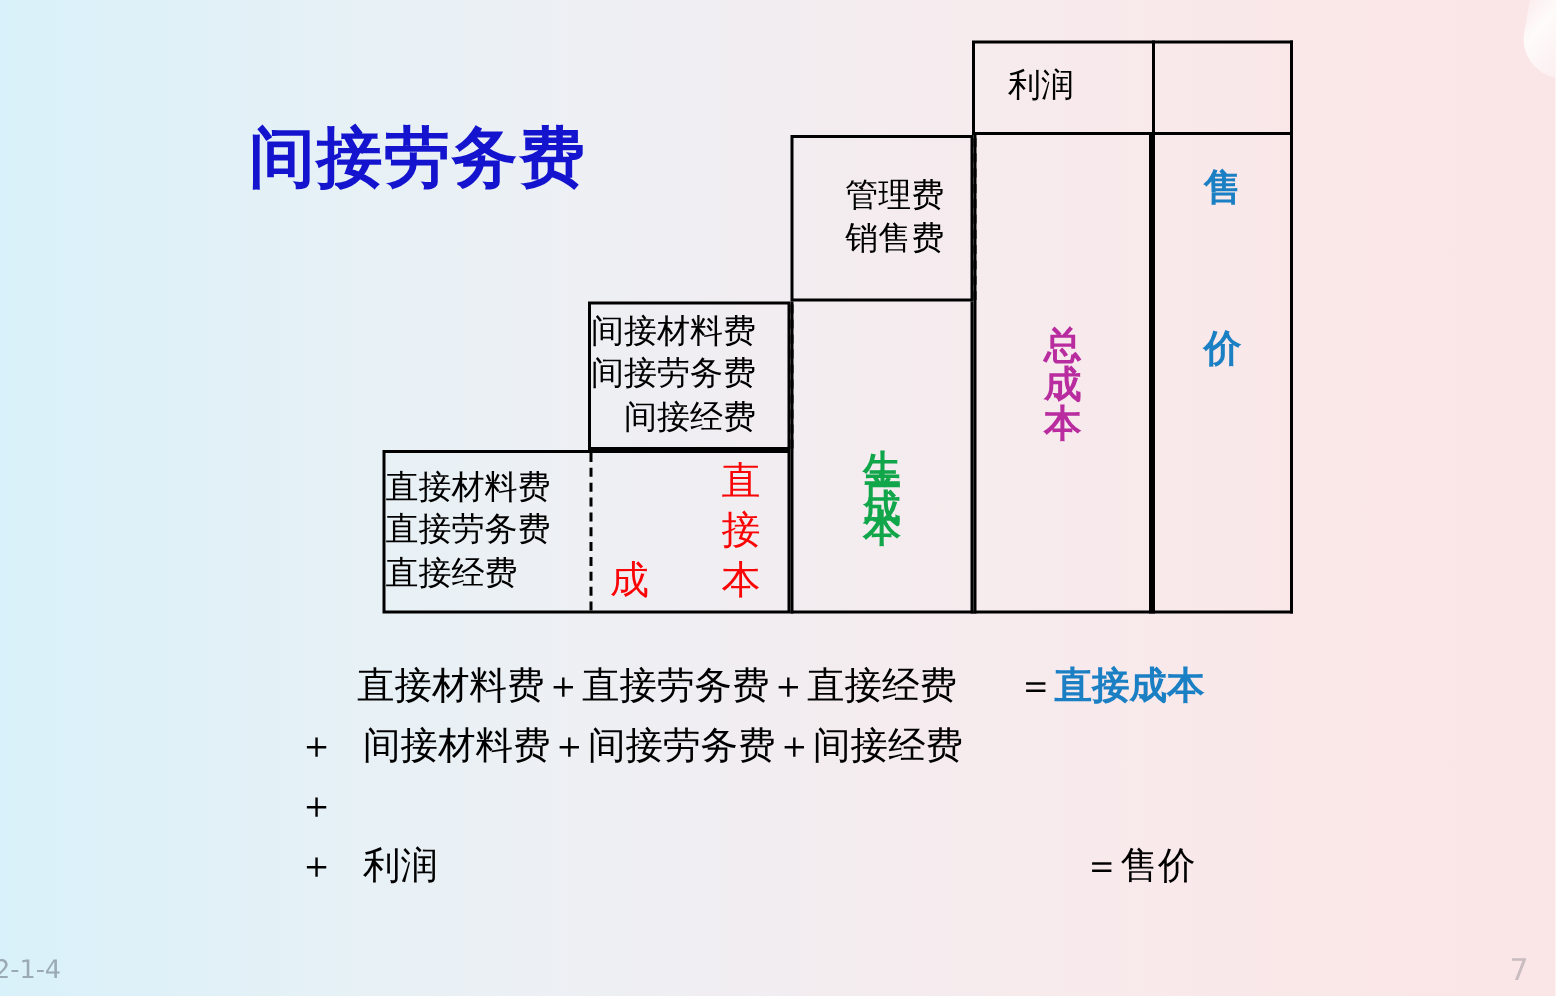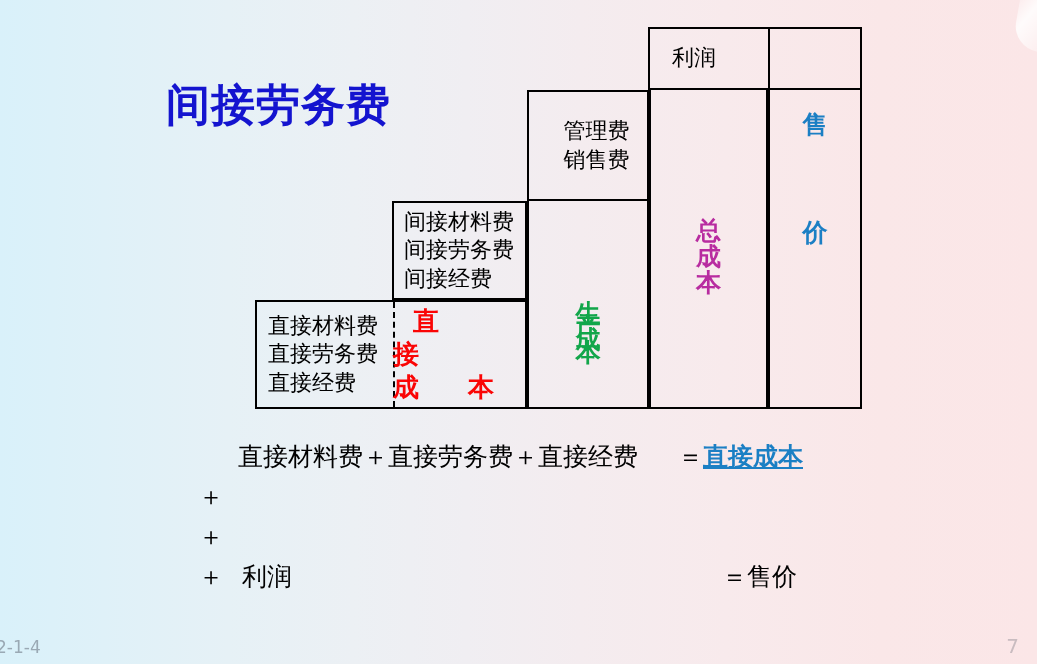--- a/index.html
+++ b/index.html
@@ -89,26 +89,26 @@
   }
   .vert-label {
     writing-mode: vertical-rl;
     text-orientation: upright;
     font-weight: bold;
     letter-spacing: 13px;
     line-height: 1;
   }
   .lbl-direct {
     color: #fa0505;
-    font-weight: bold;
+    font-weight: normal;
     font-size: 26px;
     line-height: 1.28;
     letter-spacing: 20px;
     text-indent: 20px;
-    text-align: left;
+    text-align: right;
     white-space: pre-line;
   }
   .lbl-prod {
     color: #12a64a;
     font-size: 25px;
   }
   .lbl-total {
     color: #b82ca0;
     font-size: 25px;
     letter-spacing: 26px;
@@ -149,21 +149,21 @@
   .terms.indent {
     left: 242px;
   }
   .result {
     position: absolute;
     left: 678px;
     top: 0;
     white-space: nowrap;
     font-weight: bold;
   }
-  .r-blue  { color: #1b7fc4; text-decoration: underline; }
+  .r-blue  { color: #1b7fc4; }
   .r-black { color: #000; font-weight: normal; }
   .r-green { color: #12a64a; }
   .eq { color: #000; font-weight: normal; }
 
   .footer-left {
     position: absolute;
     left: -4px;
     bottom: 7px;
     font-size: 17px;
     color: #9aa9b4;
@@ -191,27 +191,27 @@
     <div class="box" style="left:648px; top:27px; width:214px; height:63px; justify-content:flex-start;">
       <span class="lines" style="margin-left:22px;">利润</span>
     </div>
 
     <div class="box" style="left:527px; top:90px; width:122px; height:111px; justify-content:center;">
       <span class="lines" style="margin-left:17px;">管理费
 销售费</span>
     </div>
 
     <div class="box" style="left:392px; top:201px; width:135px; height:99px; justify-content:flex-start;">
-      <span class="lines" style="margin-left:10px;">间接材料费
+      <span class="lines" style="margin-left:0;text-align:right;">间接材料费
 间接劳务费
 间接经费</span>
     </div>
 
     <div class="box" style="left:255px; top:300px; width:272px; height:109px; justify-content:flex-start;">
-      <span class="lines" style="margin-left:11px;">直接材料费
+      <span class="lines" style="">直接材料费
 直接劳务费
 直接经费</span>
     </div>
 
     <div class="dashed-v" style="left:393px; top:302px; height:105px;"></div>
 
     <div class="cell" style="left:393px; top:300px; width:134px; height:109px;">
       <span class="lbl-direct">直 接
 成 本</span>
     </div>
@@ -245,20 +245,21 @@
   <div id="formulas">
 
     <div class="frow">
       <span class="plus"></span>
       <span class="terms">直接材料费＋直接劳务费＋直接经费</span>
       <span class="result"><span class="eq">＝</span><span class="r-blue">直接成本</span></span>
     </div>
 
     <div class="frow">
       <span class="plus">＋</span>
+      <span class="terms indent">间接材料费＋间接劳务费＋间接经费</span>
     </div>
 
     <div class="frow">
       <span class="plus">＋</span>
     </div>
 
     <div class="frow">
       <span class="plus">＋</span>
       <span class="terms indent">利润</span>
       <span class="result" style="left:722px;"><span class="eq">＝</span><span class="r-black">售价</span></span>

